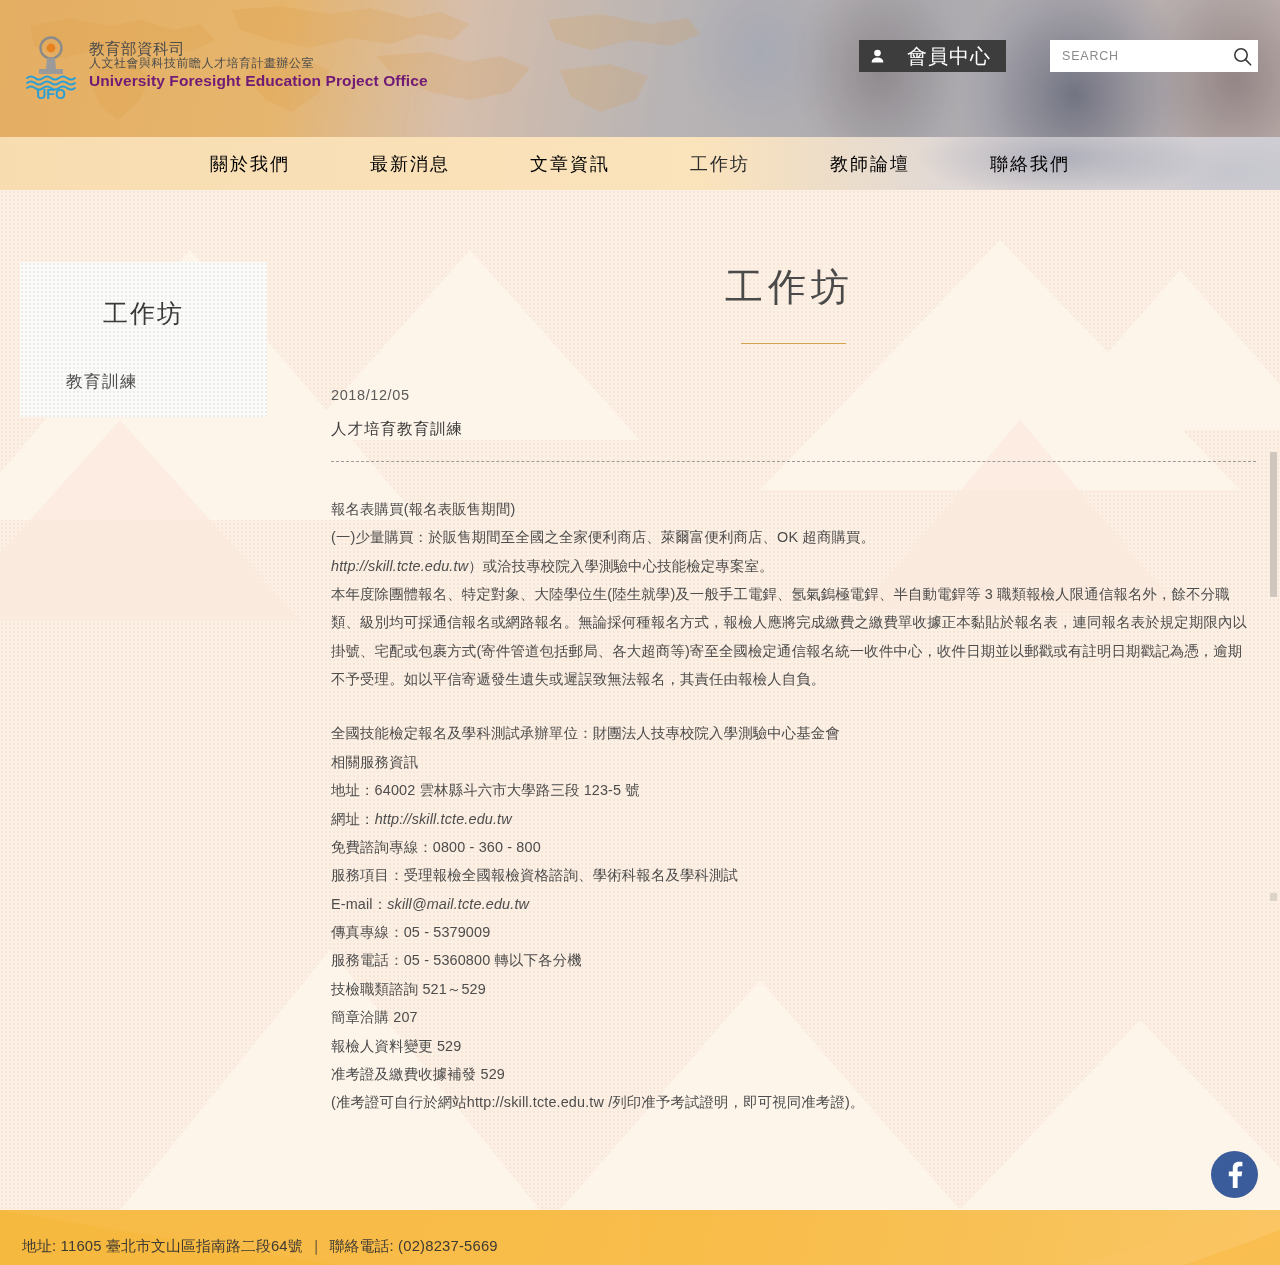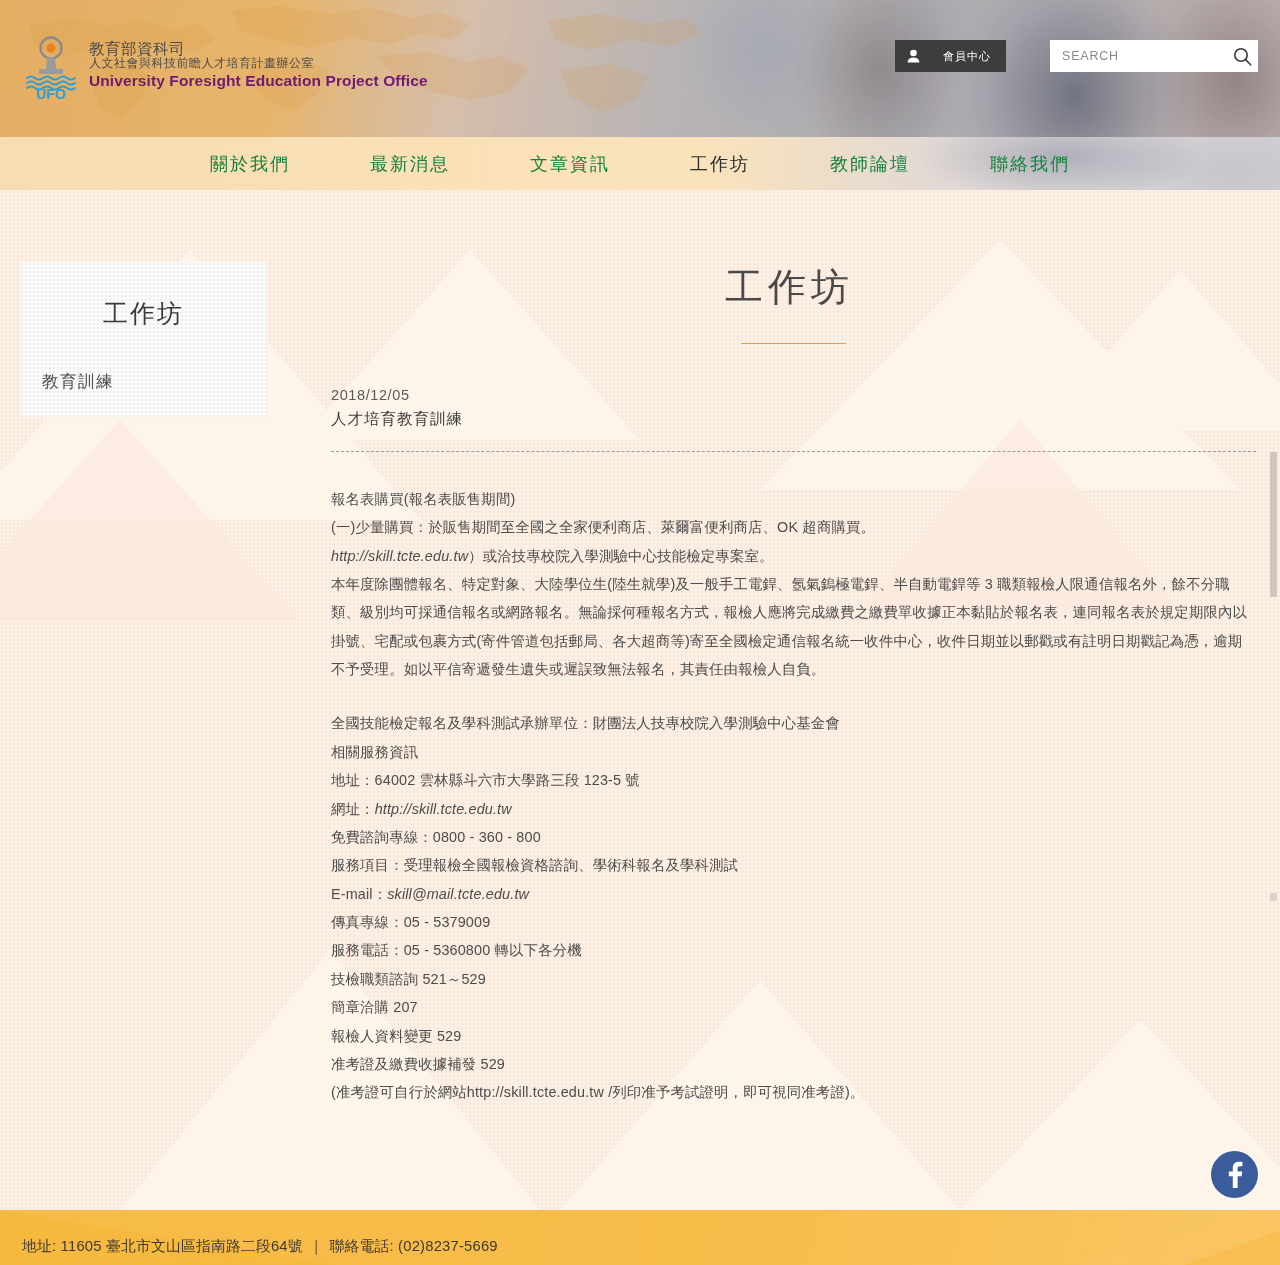--- a/index.html
+++ b/index.html
@@ -79,21 +79,21 @@
     position: absolute;
     right: 274px;
     top: 40px;
     height: 32px;
     background: #3d3d3d;
     color: #fff;
     display: flex;
     align-items: center;
     gap: 23px;
     padding: 0 15px 0 12px;
-    font-size: 11px;
+    font-size: 20px;
     z-index: 6;
     cursor: pointer;
     letter-spacing: 1px;
   }
   .member-btn svg { flex: 0 0 13px; }
 
   .search-wrap {
     position: absolute;
     right: 22px;
     top: 40px;
@@ -143,21 +143,21 @@
   }
   .nav-inner {
     position: relative;
     width: 1280px;
     display: flex;
     justify-content: center;
     gap: 0;
   }
   .nav-item {
     font-size: 18px;
-    color: #15803d;
+    color: #000000;
     letter-spacing: 2px;
     padding: 0 40px;
     cursor: pointer;
     text-decoration: none;
     white-space: nowrap;
   }
   .nav-item.active { color: #2d2d2d; }
 
   
   .page {
@@ -192,21 +192,21 @@
     background-image: radial-gradient(rgba(180,180,180,0.22) 0.8px, transparent 0.9px);
     background-size: 4px 4px;
   }
   .sidebar-title {
     text-align: center;
     font-size: 25px;
     color: #3a3a3a;
     letter-spacing: 2px;
     padding-top: 35px;
   }
-  .sidebar-list { margin-top: 38px; padding-left: 22px; }
+  .sidebar-list { margin-top: 38px; padding-left: 46px; }
   .sidebar-item {
     font-size: 16.5px;
     color: #4d4d4d;
     letter-spacing: 1.5px;
     cursor: pointer;
     line-height: 1.6;
   }
 
   
   .content {
@@ -237,21 +237,21 @@
     font-size: 14.5px;
     color: #5b5b5b;
     letter-spacing: .6px;
     line-height: 1.55;
   }
   .meta-subject {
     font-size: 15.5px;
     color: #3c3c3c;
     letter-spacing: 1px;
     line-height: 1.6;
-    margin-top: 1px;
+    margin-top: 11px;
   }
   .divider {
     margin-top: 19px;
     border-top: 1px dashed #9b9b9b;
     height: 0;
   }
 
   .article {
     margin-top: 33px;
     font-size: 14.4px;

